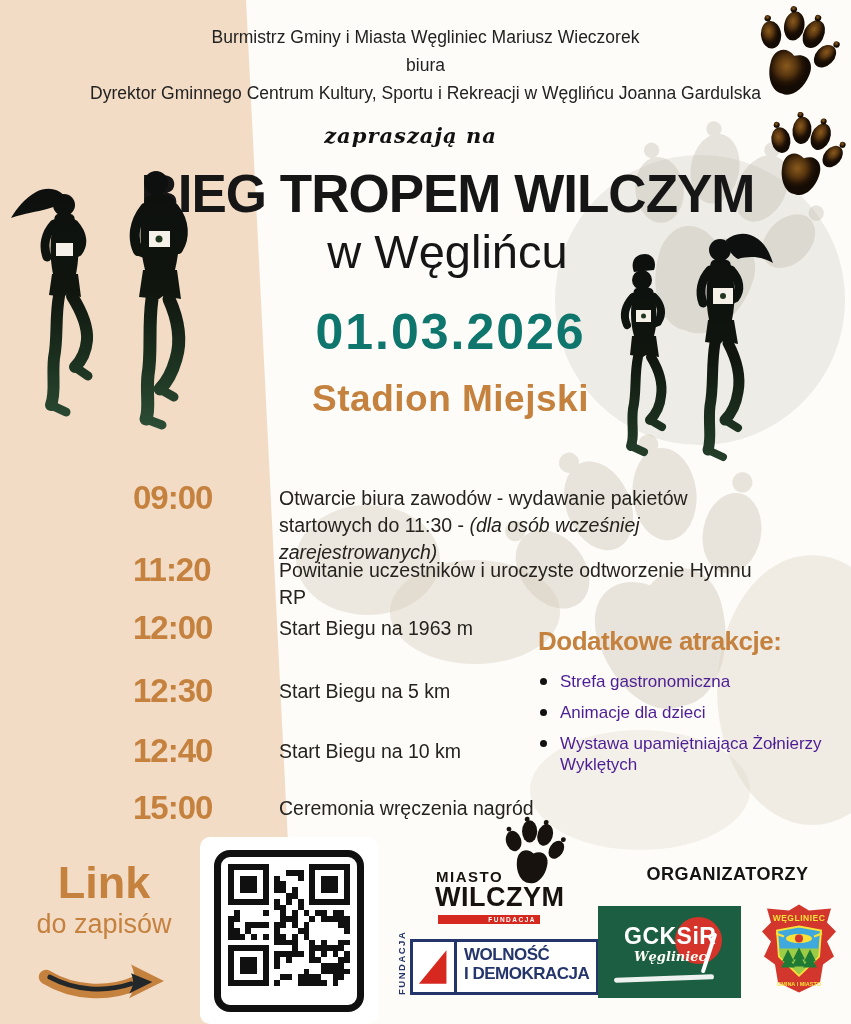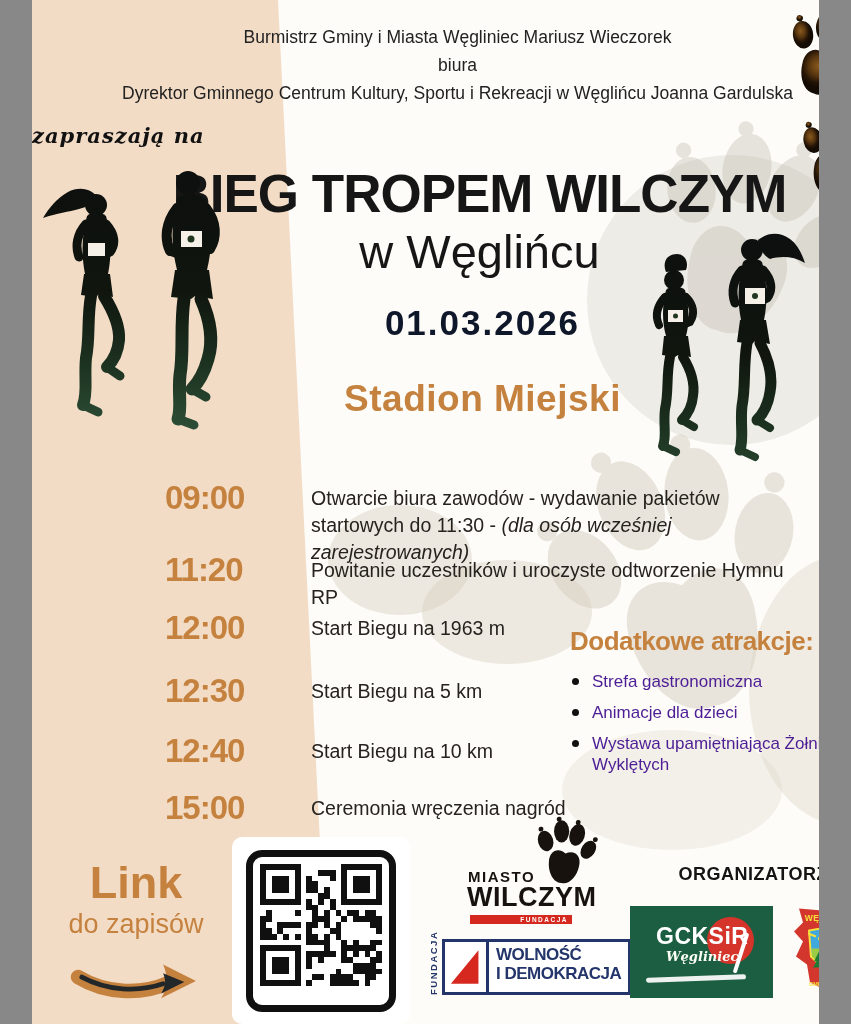--- a/index.html
+++ b/index.html
@@ -1,48 +1,48 @@
 <!DOCTYPE html>
 <html><head>
 <meta charset="utf-8">
 <style>
   html,body{margin:0;padding:0;background:#888;}
   .poster{
-    position:relative; width:787px; height:1024px; overflow:hidden;
+    position:relative; width:851px; height:1024px; overflow:hidden;
     background:#fdfcf8; font-family:"Liberation Sans", sans-serif; color:#1d1d1d;
     margin:0 auto;
   }
   svg{display:block;}
   
   .decor{position:absolute; left:0; top:0; z-index:0;}
   .peach-panel{
     position:absolute; left:0; top:0; width:300px; height:1024px; z-index:1;
     background:#f3dcc6;
     clip-path:polygon(0 0, 246px 0, 297px 100%, 0 100%);
   }
   .layer{position:absolute; left:0; top:0; width:851px; height:1024px; z-index:2;}
   
   .hline{position:absolute; left:0; right:0; text-align:center; font-size:17.5px; color:#222;}
   .h1{top:27px;} .h2{top:55px;} .h3{top:83px;}
   .invite{
-    position:absolute; left:0; right:30px; top:123px; text-align:left;
+    position:absolute; left:0; right:30px; top:123px; text-align:center;
     font-family:"DejaVu Serif", serif; font-style:italic; font-weight:bold;
     font-size:21px; letter-spacing:1px; color:#111;
   }
   .title-main{
     position:absolute; left:44px; right:0; top:163px; text-align:center;
     font-size:53px; font-weight:800; letter-spacing:-1px; color:#161616;
   }
   .title-sub{
     position:absolute; left:44px; right:0; top:224px; text-align:center;
     font-size:47px; font-weight:400; color:#161616;
   }
   .date{
     position:absolute; left:50px; right:0; top:303px; text-align:center;
-    font-size:35px; font-weight:800; letter-spacing:2px; color:#0f172a;
+    font-size:50px; font-weight:800; letter-spacing:2px; color:#0f766e;
   }
   .venue{
     position:absolute; left:50px; right:0; top:378px; text-align:center;
     font-size:37px; font-weight:700; letter-spacing:0.5px; color:#c5813e;
   }
   
   .srow{position:absolute; left:133px; width:620px; display:flex;gap:46px;}
   .stime{
     width:100px; flex:0 0 100px; font-size:33px; font-weight:700;
     letter-spacing:-1px; color:#c5823f; line-height:1;

